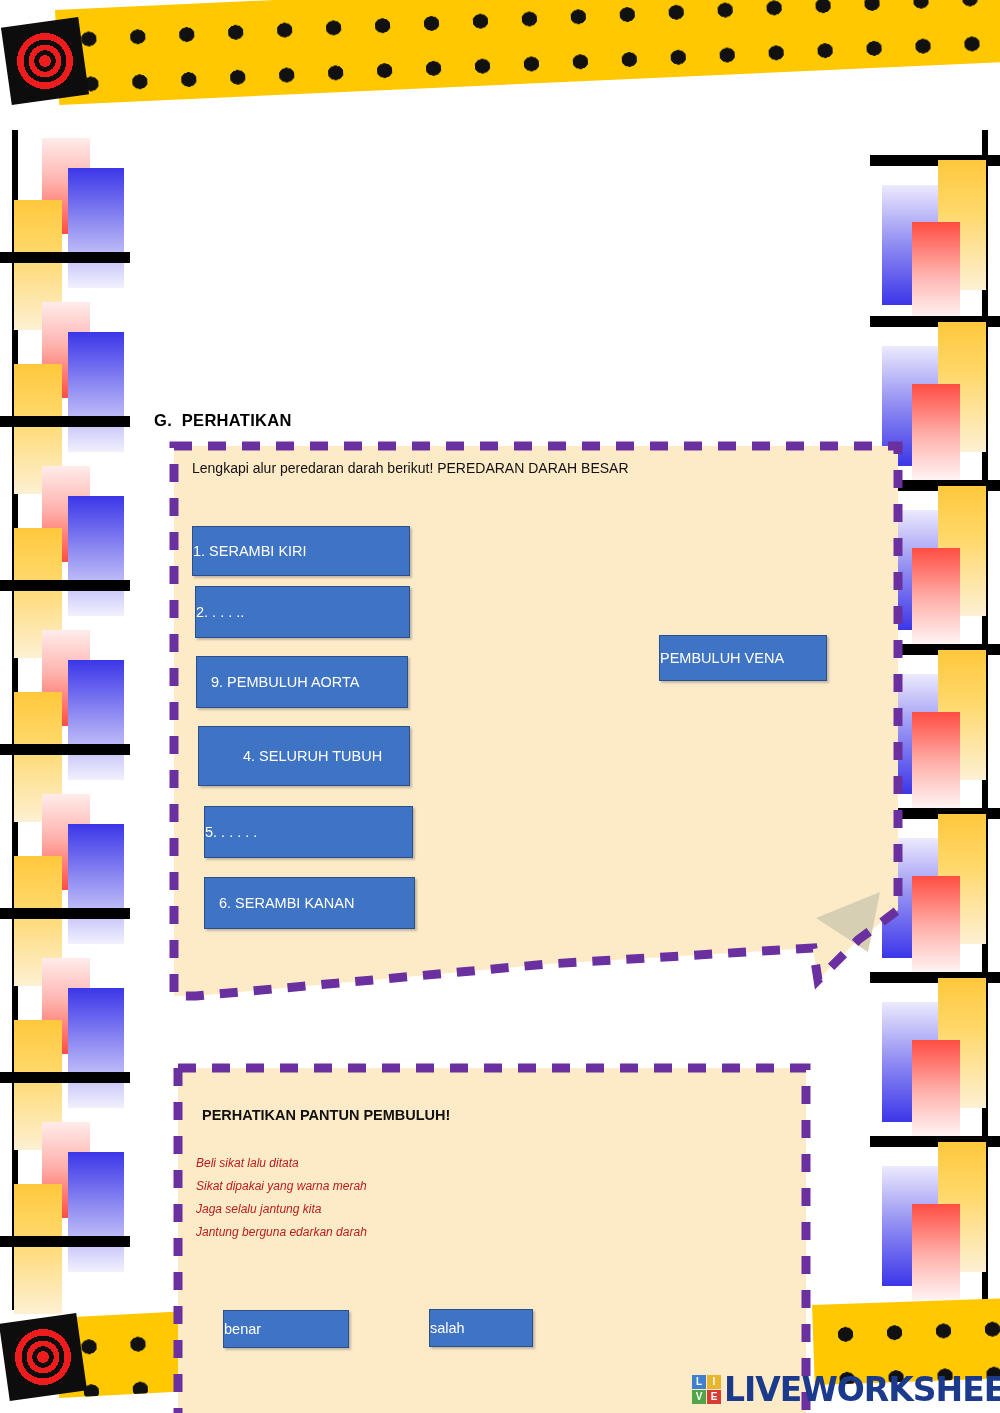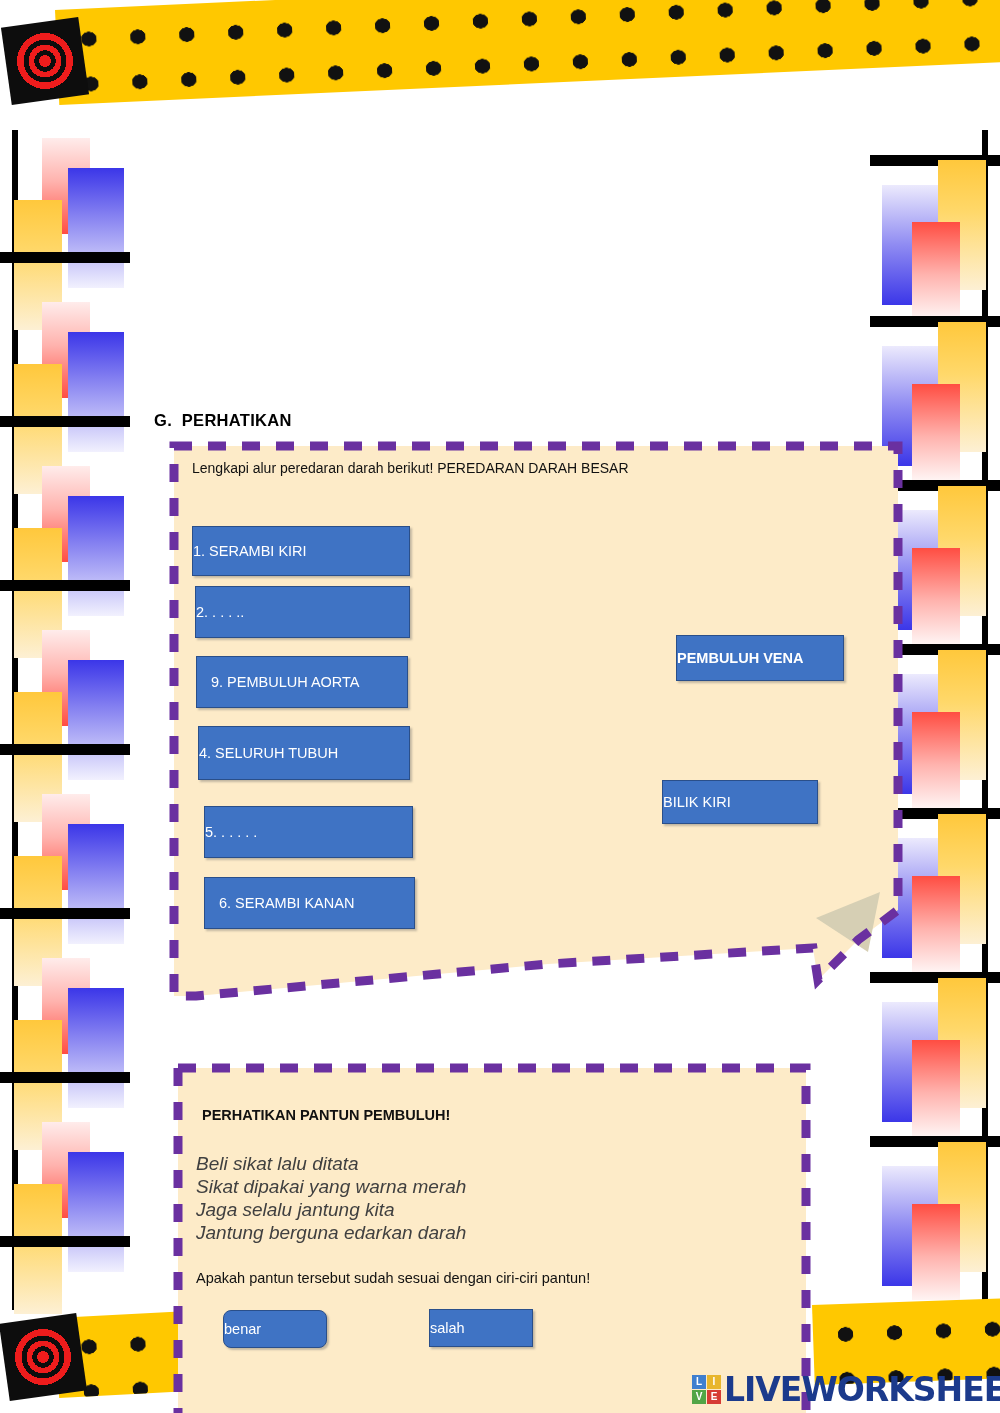--- a/index.html
+++ b/index.html
@@ -211,23 +211,23 @@
     left: 30px;
     top: 45px;
     font-size: 14.5px;
     font-weight: bold;
     color: #111111;
   }
   #pantun-lines {
     position: absolute;
     left: 24px;
     top: 90px;
-    font-size: 19px;
+    font-size: 12px;
     font-style: italic;
-    color: #404040;
+    color: #b91c1c;
     line-height: 23px;
   }
   #pantun-question {
     position: absolute;
     left: 24px;
     top: 208px;
     font-size: 14.5px;
     color: #111111;
   }
 
@@ -381,56 +381,52 @@
 
     <div class="bluebox bb-center" style="left:24px;  top:86px;  width:218px; height:50px;">
       <span>1.    SERAMBI KIRI</span>
     </div>
     <div class="bluebox bb-center" style="left:27px;  top:146px; width:215px; height:52px;">
       <span>2. . . . ..</span>
     </div>
     <div class="bluebox bb-left" style="left:28px;  top:216px; width:212px; height:52px;">
       <span>9. PEMBULUH AORTA</span>
     </div>
-    <div class="bluebox bb-center" style="left:30px;  top:286px; width:212px; height:54px;">
+    <div class="bluebox bb-center" style="left:30px;  top:286px; width:212px; height:60px;padding-left:44px;">
       <span>4. SELURUH TUBUH</span>
     </div>
     <div class="bluebox bb-center" style="left:36px;  top:366px; width:209px; height:52px;">
       <span>5. . . . . .</span>
     </div>
     <div class="bluebox bb-left" style="left:36px;  top:437px; width:211px; height:52px;">
       <span>6. SERAMBI KANAN</span>
     </div>
 
-    <div class="bluebox bb-center" style="left:508px; top:195px; width:168px; height:46px;font-weight:bold;">
+    <div class="bluebox bb-center" style="left:491px; top:195px; width:168px; height:46px;">
       <span>PEMBULUH VENA</span>
-    </div>
-    <div class="bluebox bb-center" style="left:494px; top:340px; width:156px; height:44px;">
-      <span>BILIK KIRI</span>
     </div>
   </div>
 
   <svg class="callout-svg" id="callout2-svg" width="650" height="360" viewBox="0 0 650 360">
     <path d="M 6 6 L 634 6 L 634 358 L 6 358 Z" fill="#fdebc8" stroke="none"></path>
     <path d="M 6 6 L 634 6 L 634 358 M 6 6 L 6 358" fill="none" stroke="#6a30a0" stroke-width="9" stroke-dasharray="18 16" stroke-linecap="butt"></path>
   </svg>
 
   <div id="callout2-content">
     <div id="pantun-title">PERHATIKAN PANTUN PEMBULUH!</div>
 
     <div id="pantun-lines">
       <div>Beli sikat lalu ditata</div>
       <div>Sikat dipakai yang warna merah</div>
       <div>Jaga selalu jantung kita</div>
       <div>Jantung berguna edarkan darah</div>
     </div>
 
-    <div id="pantun-question">Apakah pantun tersebut sudah sesuai dengan ciri-ciri pantun!</div>
-
-    <div class="bluebox bb-center" style="left:51px;  top:248px; width:104px; height:38px;border-radius:8px;">
+
+    <div class="bluebox bb-center" style="left:51px;  top:248px; width:126px; height:38px;">
       <span>benar</span>
     </div>
     <div class="bluebox bb-center" style="left:257px; top:247px; width:104px; height:38px;">
       <span>salah</span>
     </div>
   </div>
 
   <div id="lw-logo">
     <div id="lw-blocks">
       <div class="lwb-l">L</div>

